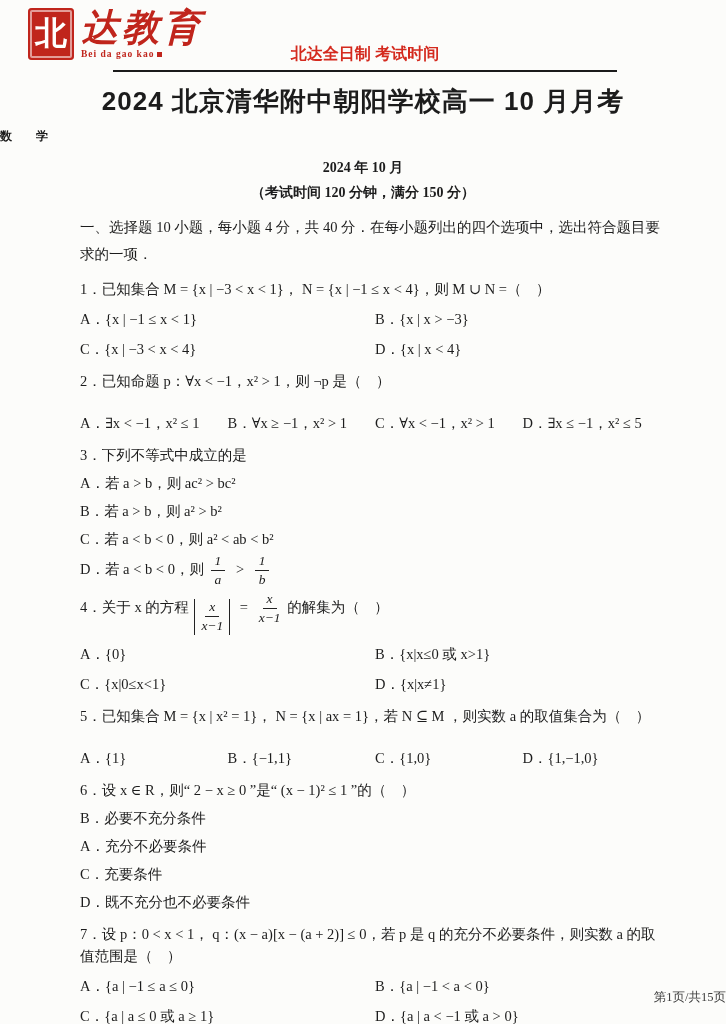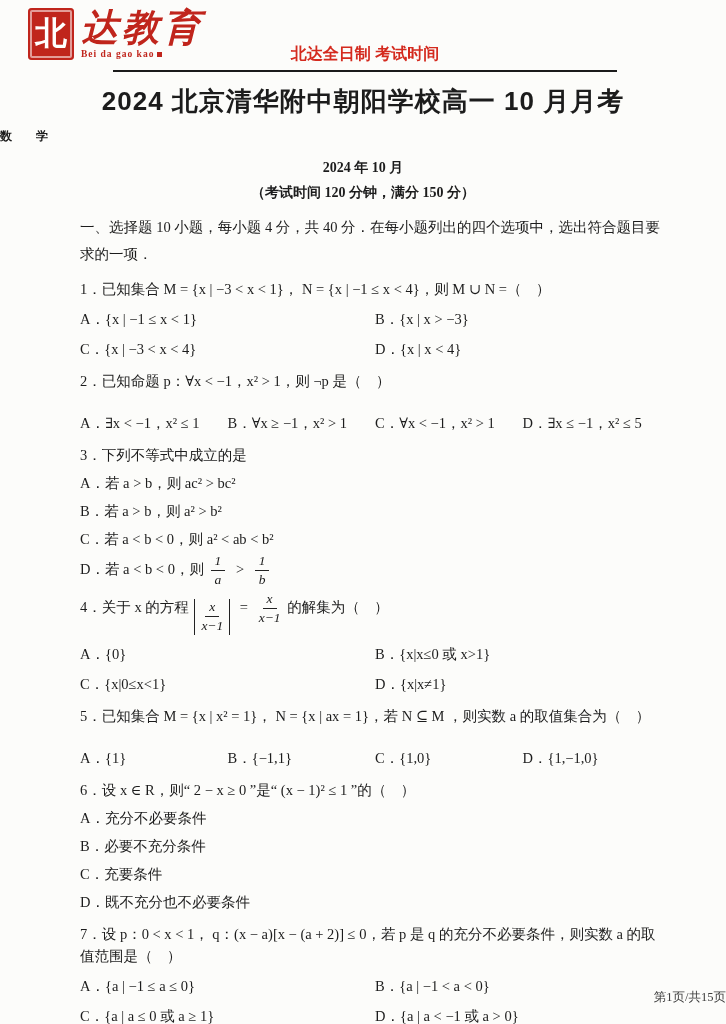--- a/index.html
+++ b/index.html
@@ -168,22 +168,22 @@
 
     <div class="stem">5．已知集合 M = {x | x² = 1}， N = {x | ax = 1}，若 N ⊆ M ，则实数 a 的取值集合为（　）</div>
     <div class="optrow4">
       <span class="opt">A．{1}</span>
       <span class="opt">B．{−1,1}</span>
       <span class="opt">C．{1,0}</span>
       <span class="opt">D．{1,−1,0}</span>
     </div>
 
     <div class="stem">6．设 x ∈ R，则“ 2 − x ≥ 0 ”是“ (x − 1)² ≤ 1 ”的（　）</div>
+    <div class="optline">B．必要不充分条件</div>
     <div class="optline">A．充分不必要条件</div>
-    <div class="optline">B．必要不充分条件</div>
     <div class="optline">C．充要条件</div>
     <div class="optline">D．既不充分也不必要条件</div>
 
     <div class="stem">7．设 p：0 &lt; x &lt; 1， q：(x − a)[x − (a + 2)] ≤ 0，若 p 是 q 的充分不必要条件，则实数 a 的取值范围是（　）</div>
     <div class="optrow2">
       <span class="opt">A．{a | −1 ≤ a ≤ 0}</span>
       <span class="opt">B．{a | −1 &lt; a &lt; 0}</span>
     </div>
     <div class="optrow2">
       <span class="opt">C．{a | a ≤ 0 或 a ≥ 1}</span>

